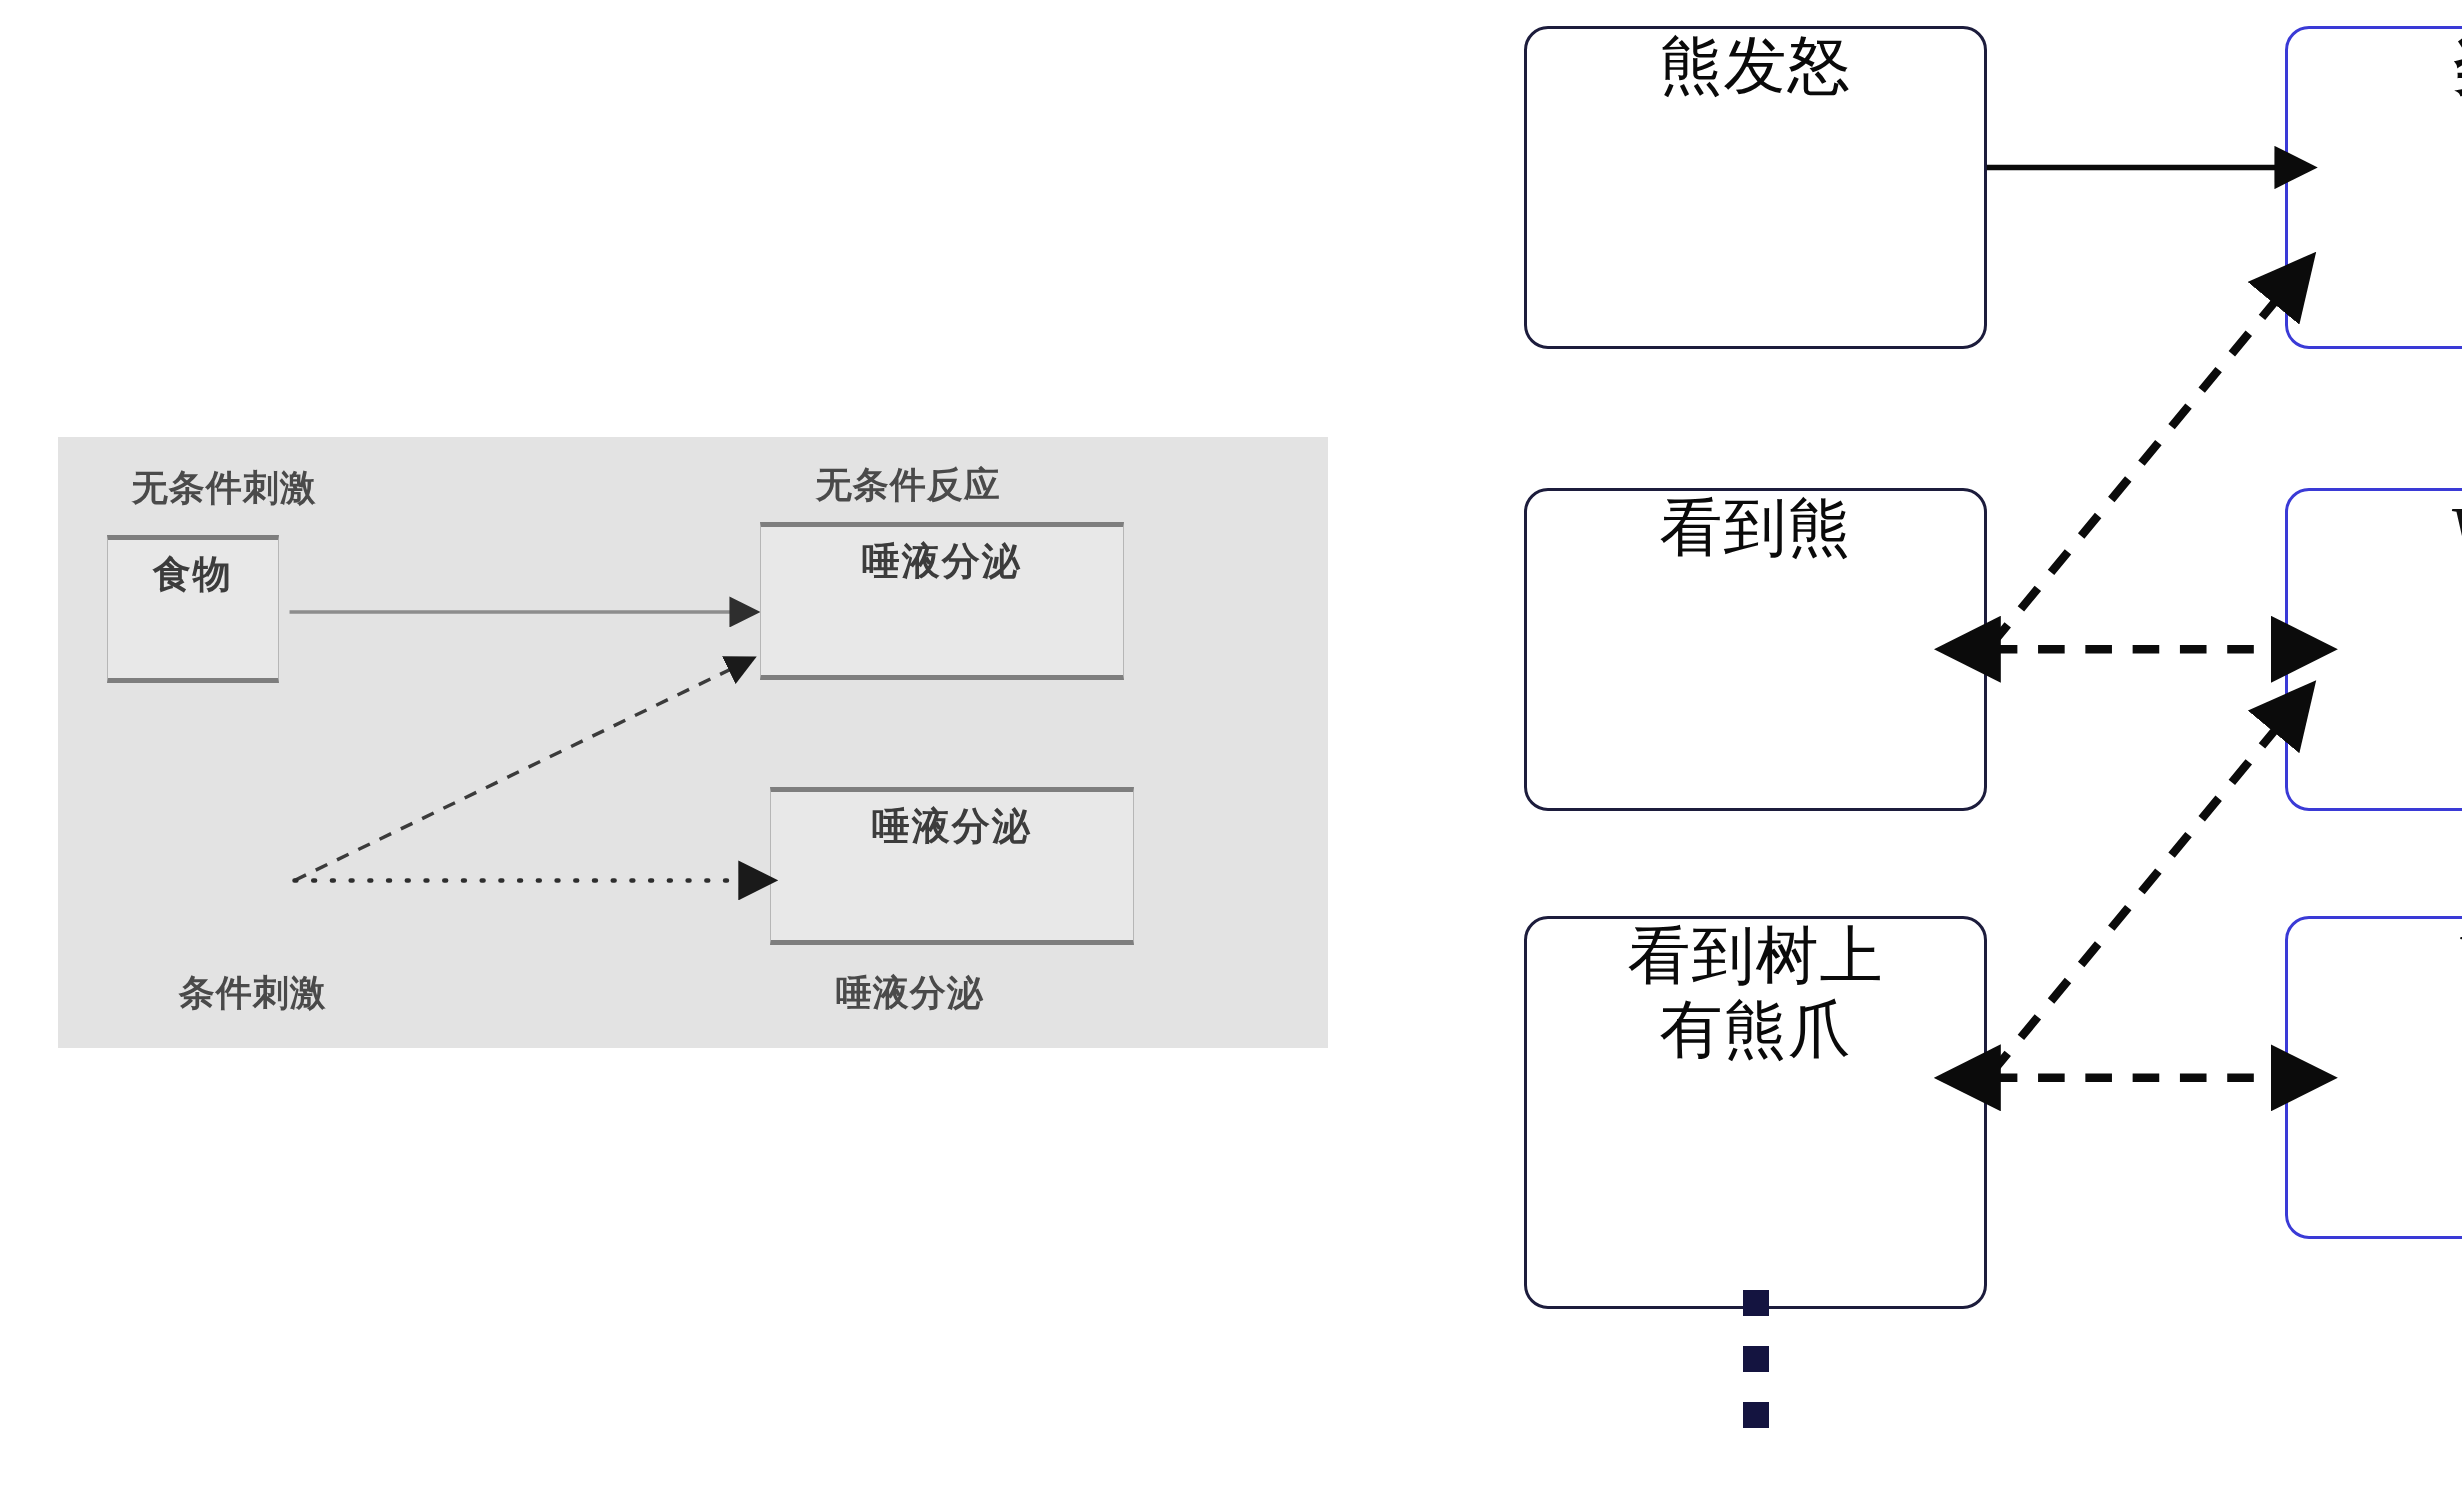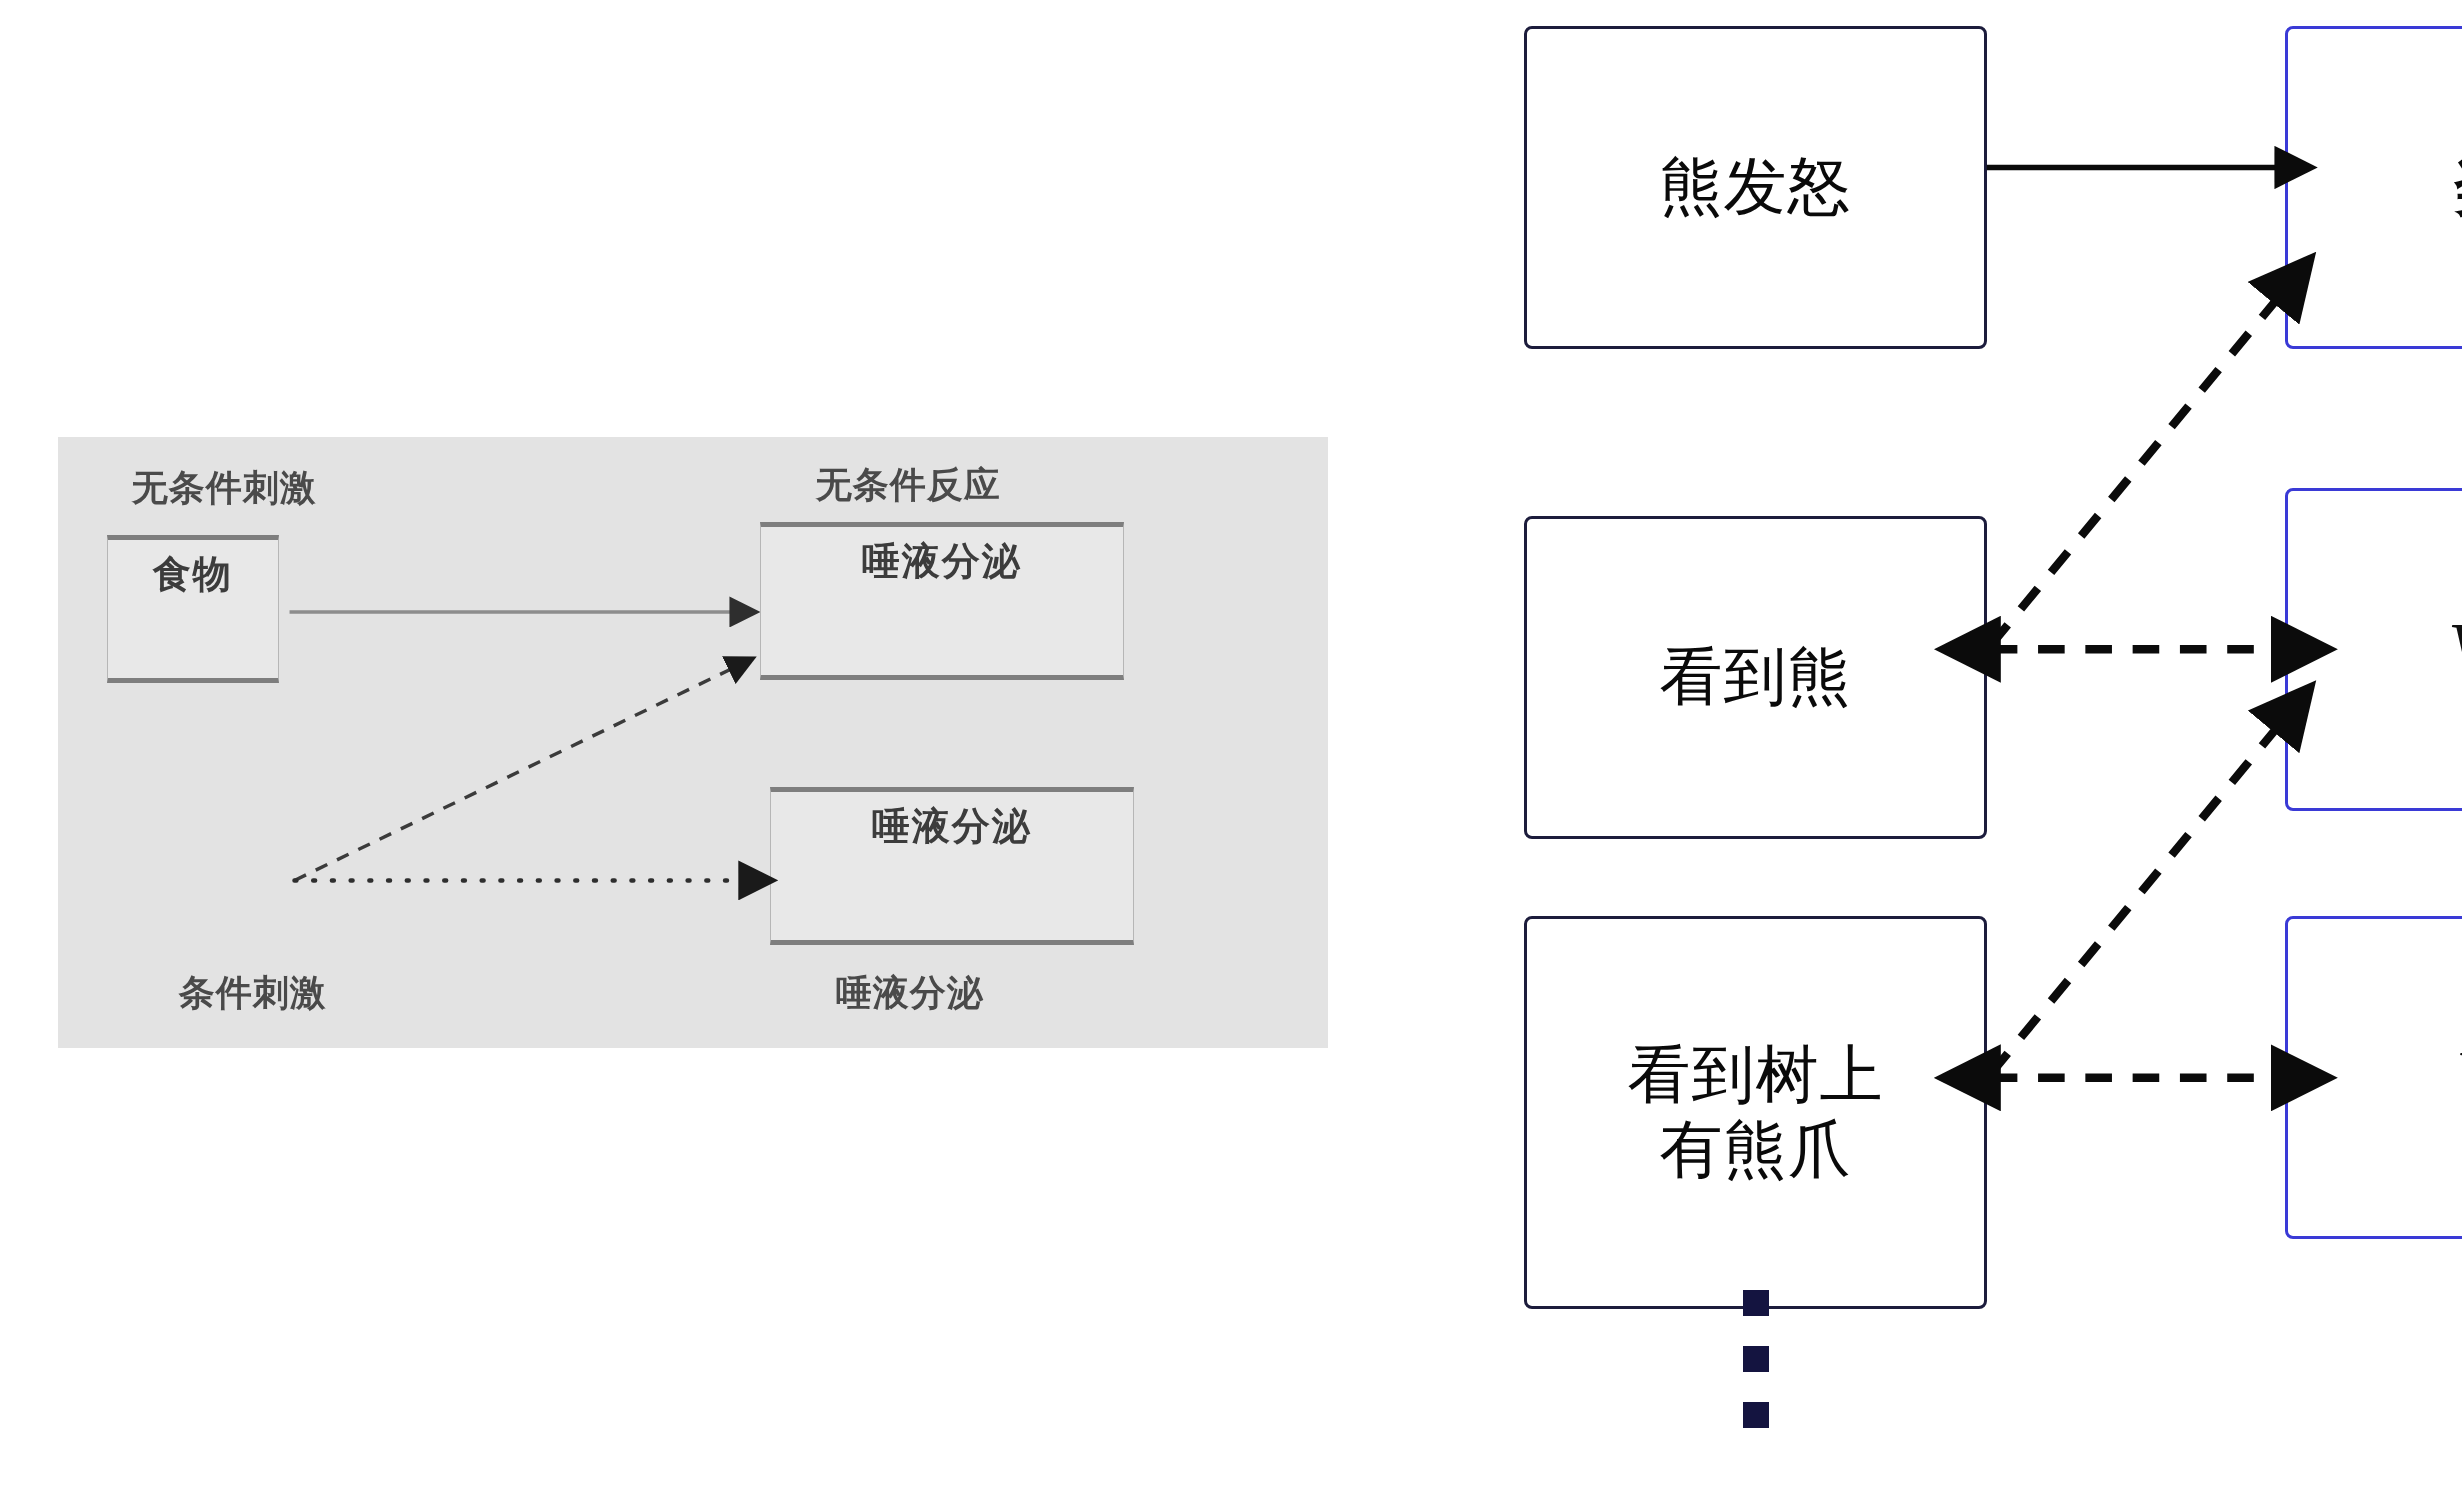--- a/index.html
+++ b/index.html
@@ -86,23 +86,23 @@
     left: 1477px;
     top: 0px;
     width: 1829px;
     height: 1498px;
   }
 
   .td-box {
     position: absolute;
     box-sizing: border-box;
     background: #ffffff;
-    border-radius: 8px;
+    border-radius: 24px;
     display: flex;
-    align-items: center;
+    align-items: flex-start;
     justify-content: center;
     text-align: center;
   }
   .td-box.dark  { border: 3.4px solid #1c1c3c; }
   .td-box.blue  { border: 3.4px solid #3a3ad6; }
 
   .td-label-cn {
     font-family: "DejaVu Sans", "Liberation Sans", sans-serif;
     font-size: 63px;
     color: #0a0a0a;
@@ -113,21 +113,21 @@
   .td-label-cn.bold { font-weight: 700; }
   .td-label-math {
     font-family: "Liberation Serif", "DejaVu Serif", serif;
     font-style: italic;
     font-size: 74px;
     color: #101010;
     letter-spacing: 0.5px;
   }
 
   #td-box-bear-angry { left: 47px;   top: 25.6px;   width: 463px;  height: 323px; }
-  #td-box-see-bear   { left: 47px;   top: 488px;  width: 463px;  height: 323px; margin-top: 28px; }
+  #td-box-see-bear   { left: 47px;   top: 488px;  width: 463px;  height: 323px; }
   #td-box-claw       { left: 47px;   top: 916px; width: 463px;  height: 393px; }
   #td-box-reward     { left: 808px; top: 25.6px;   width: 468px;  height: 323px; }
   #td-box-vsp        { left: 808px; top: 488px;  width: 468px;  height: 323px; }
   #td-box-vs         { left: 808px; top: 916px; width: 468px;  height: 323px; }
 
   #td-arrows {
     position: absolute;
     left: 0; top: 0;
     width: 1829px;
     height: 1498px;

